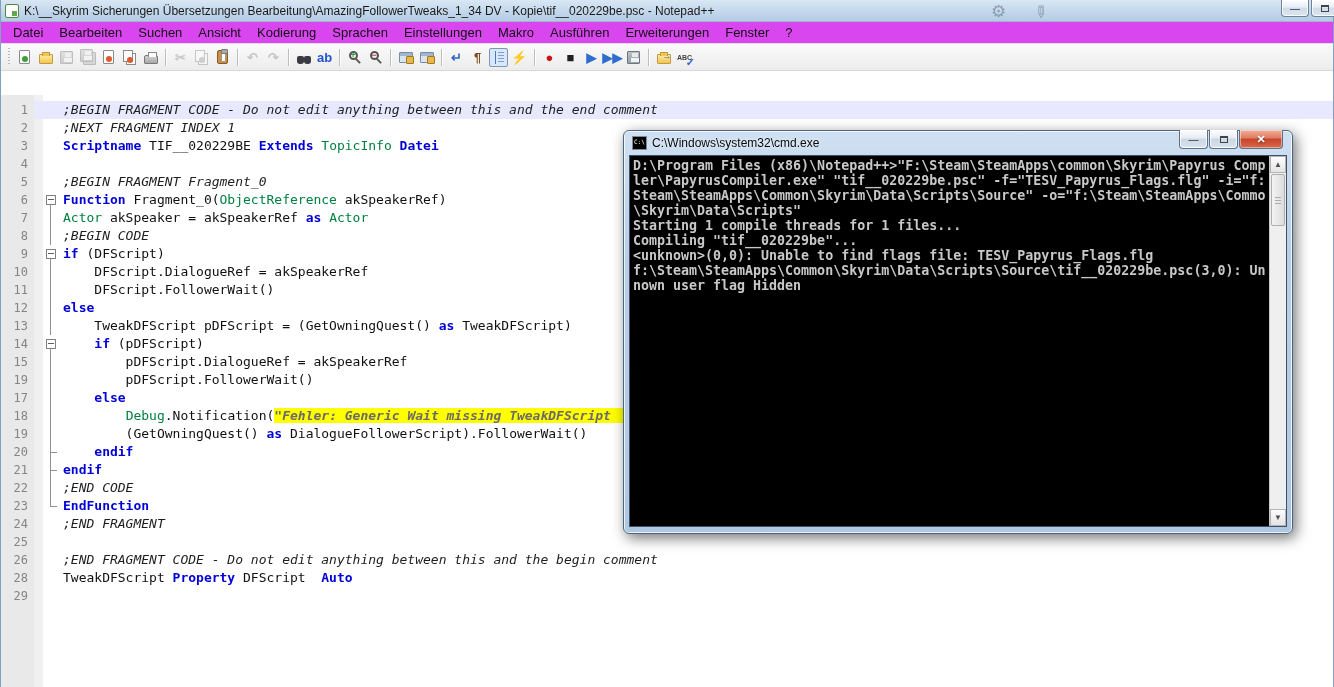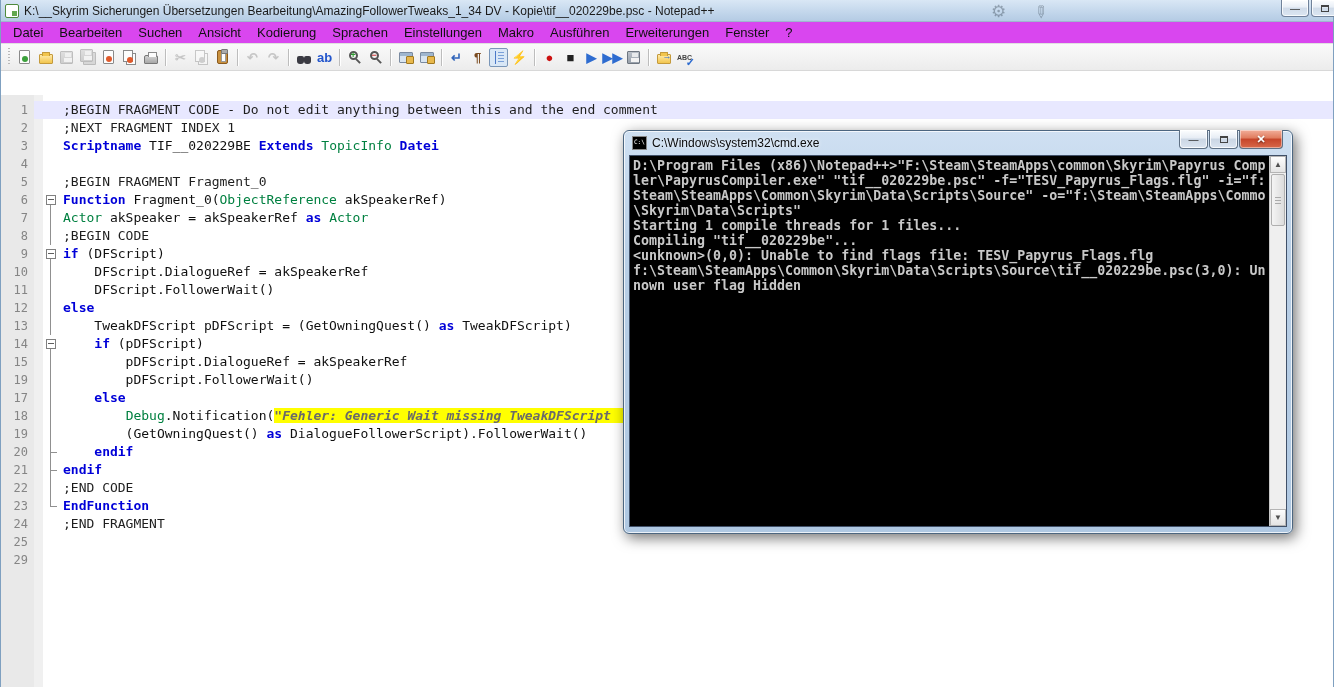--- a/index.html
+++ b/index.html
@@ -73,21 +73,21 @@
   .bm { width:9px; flex:0 0 auto; }
   .fold { width:16px; flex:0 0 auto; position:relative; }
   .fold.line { background:linear-gradient(#909090,#909090) 7px 0/1px 18px no-repeat; }
   .fold.tee  { background:linear-gradient(#909090,#909090) 7px 0/1px 18px no-repeat, linear-gradient(#909090,#909090) 8px 9px/6px 1px no-repeat; }
   .fold.end  { background:linear-gradient(#909090,#909090) 7px 0/1px 10px no-repeat, linear-gradient(#909090,#909090) 8px 9px/6px 1px no-repeat; }
   .fold.box  { background:linear-gradient(#909090,#909090) 7px 14px/1px 4px no-repeat; }
   .fold.box::before { content:""; position:absolute; left:3px; top:4px; width:8px; height:8px; border:1px solid #808080; background:#fff; }
   .fold.box::after { content:""; position:absolute; left:5px; top:8px; width:6px; height:2px; border-top:1px solid #606060; }
   .cline { flex:1; padding-left:4px; color:#101010; }
   .cur .cline, .cur .fold, .cur .bm { background-color:#E8E8FF; }
-  .cm { color:#1E1E1E; }
+  .cm { color:#1E1E1E; font-style:italic; }
   .kw { color:#0000D8; font-weight:bold; }
   .ty { color:#008040; font-weight:normal; }
   .pl { color:#101010; }
   .str { background:#FFFF00; color:#6A6A6A; font-style:italic; font-weight:bold; padding-right:26px; }
 
   
   #cmd { position:absolute; left:622px; top:130px; width:670px; height:404px; border-radius:6px; background:linear-gradient(#CFE0F2,#B9CFE6 30%,#AFC8E2); border:1px solid #4C6680; box-shadow:inset 0 0 0 1px rgba(255,255,255,.75), 3px 4px 14px rgba(0,0,0,.55); z-index:20; }
   #cmd-titlebar { height:24px; display:flex; align-items:center; padding:0 8px; position:relative; }
   #cmd-icon { width:15px; height:14px; background:#000; border:1px solid #888; color:#fff; font-size:6px; font-family:"DejaVu Sans Mono",monospace; display:flex; align-items:flex-start; padding:1px; margin-right:5px; flex:0 0 auto; }
   #cmd-title { font-size:12px; color:#0A0A0A; text-shadow:0 0 4px rgba(255,255,255,.9); white-space:nowrap; }
@@ -252,20 +252,22 @@
       <div class="erow"><span class="lnum">19</span><span class="bm"></span><span class="fold line"></span><span class="cline"><span class="pl">        pDFScript.FollowerWait()</span></span></div>
       <div class="erow"><span class="lnum">17</span><span class="bm"></span><span class="fold line"></span><span class="cline"><span class="pl">    </span><span class="kw">else</span></span></div>
       <div class="erow"><span class="lnum">18</span><span class="bm"></span><span class="fold line"></span><span class="cline"><span class="pl">        </span><span class="ty">Debug</span><span class="pl">.Notification(</span><span class="str">"Fehler: Generic Wait missing TweakDFScript</span></span></div>
       <div class="erow"><span class="lnum">19</span><span class="bm"></span><span class="fold line"></span><span class="cline"><span class="pl">        (GetOwningQuest() </span><span class="kw">as</span><span class="pl"> DialogueFollowerScript).FollowerWait()</span></span></div>
       <div class="erow"><span class="lnum">20</span><span class="bm"></span><span class="fold tee"></span><span class="cline"><span class="pl">    </span><span class="kw">endif</span></span></div>
       <div class="erow"><span class="lnum">21</span><span class="bm"></span><span class="fold tee"></span><span class="cline"><span class="kw">endif</span></span></div>
       <div class="erow"><span class="lnum">22</span><span class="bm"></span><span class="fold line"></span><span class="cline"><span class="cm">;END CODE</span></span></div>
       <div class="erow"><span class="lnum">23</span><span class="bm"></span><span class="fold end"></span><span class="cline"><span class="kw">EndFunction</span></span></div>
       <div class="erow"><span class="lnum">24</span><span class="bm"></span><span class="fold"></span><span class="cline"><span class="cm">;END FRAGMENT</span></span></div>
       <div class="erow"><span class="lnum">25</span><span class="bm"></span><span class="fold"></span><span class="cline"></span></div>
+      <div class="erow"><span class="lnum">26</span><span class="bm"></span><span class="fold"></span><span class="cline"><span class="cm">;END FRAGMENT CODE - Do not edit anything between this and the begin comment</span></span></div>
+      <div class="erow"><span class="lnum">28</span><span class="bm"></span><span class="fold"></span><span class="cline"><span class="pl">TweakDFScript </span><span class="kw">Property</span><span class="pl"> DFScript  </span><span class="kw">Auto</span></span></div>
       <div class="erow"><span class="lnum">29</span><span class="bm"></span><span class="fold"></span><span class="cline"></span></div>
     </div>
 
   <div id="cmd">
     <div id="cmd-titlebar">
       <span id="cmd-icon">C:\</span>
       <span id="cmd-title">C:\Windows\system32\cmd.exe</span>
       <span class="cbtn" id="cmd-min">—</span>
       <span class="cbtn" id="cmd-max">
           <span class="maxglyph"></span>

